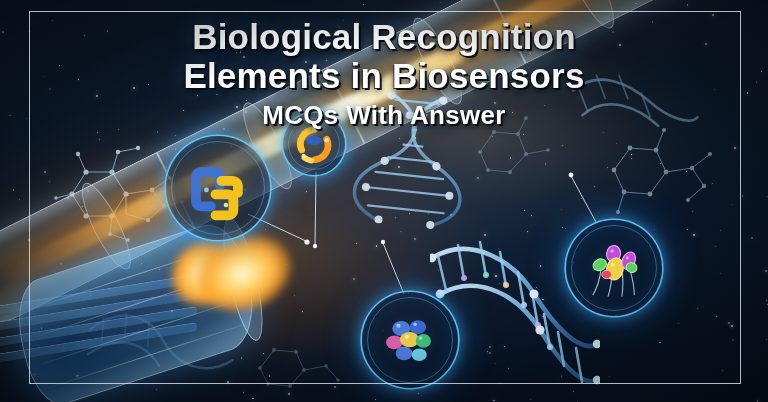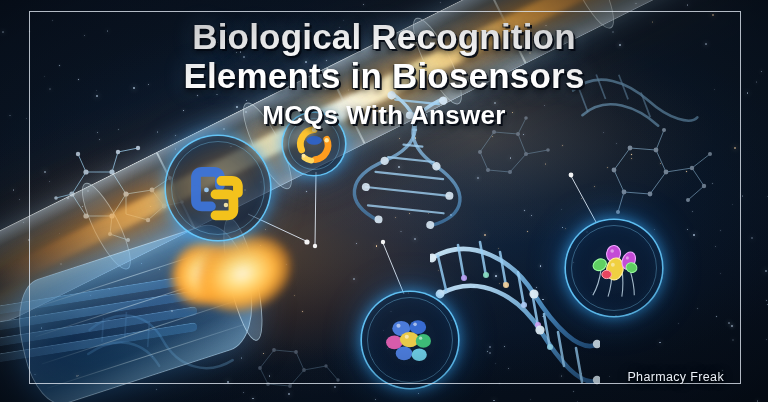--- a/index.html
+++ b/index.html
@@ -755,15 +755,14 @@
   <div class="vignette"></div>
 
   <div class="frame"></div>
 
   <div class="titles">
     <span class="t-line">Biological Recognition</span>
     <span class="t-line">Elements in Biosensors</span>
     <span class="t-sub">MCQs With Answer</span>
   </div>
 
-  <div class="watermark">Pharmacy Freak</div>
 
 </div>
 
 </body></html>

